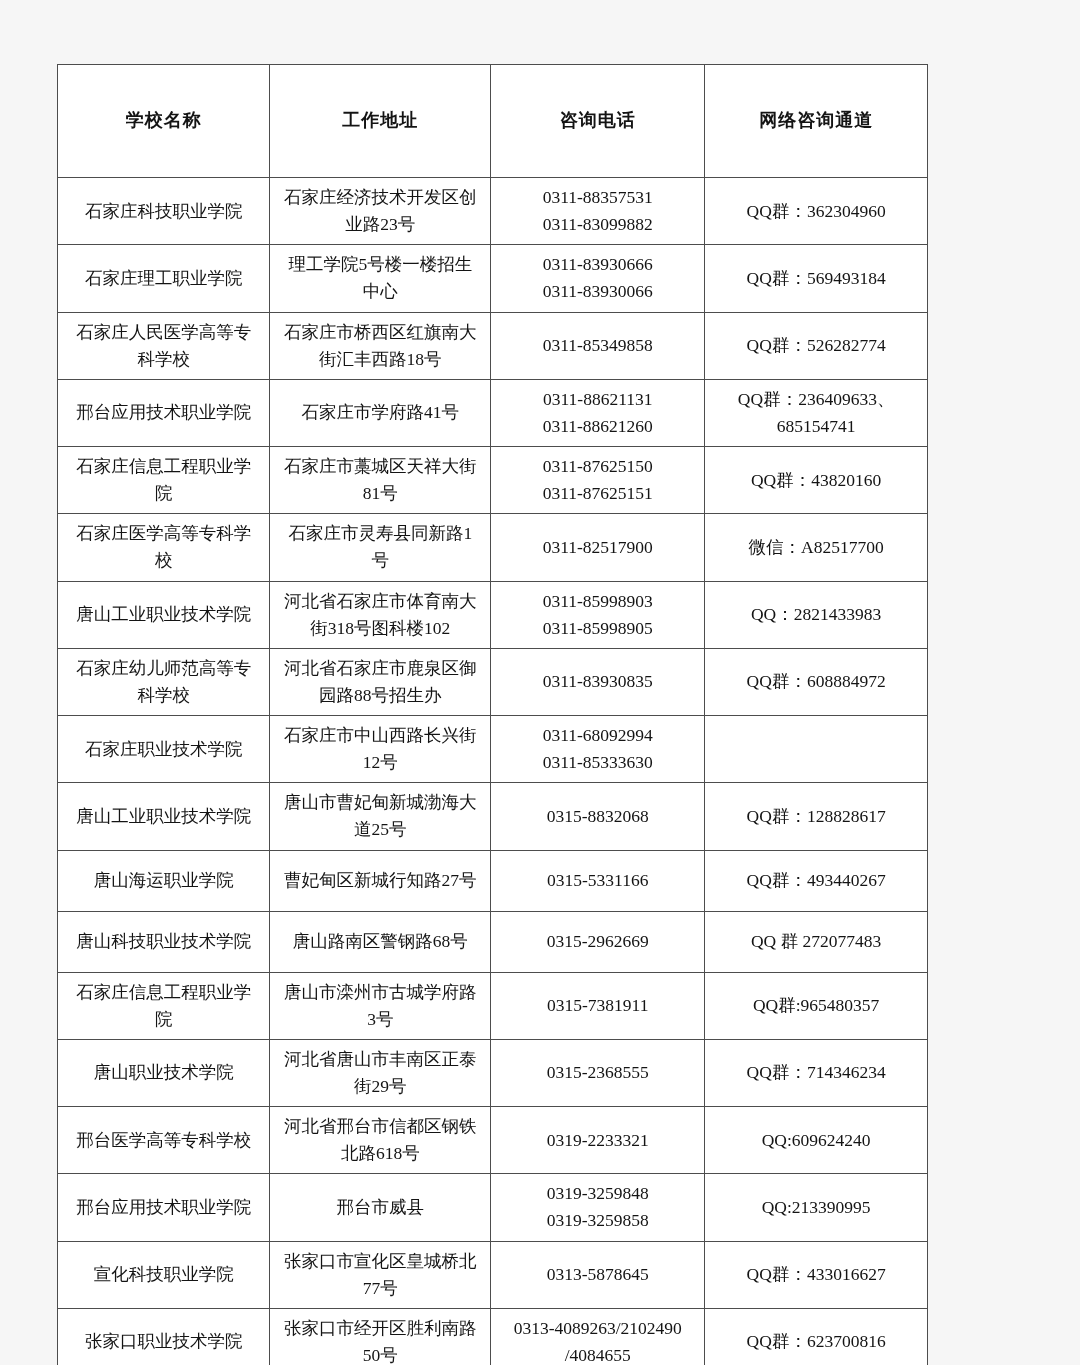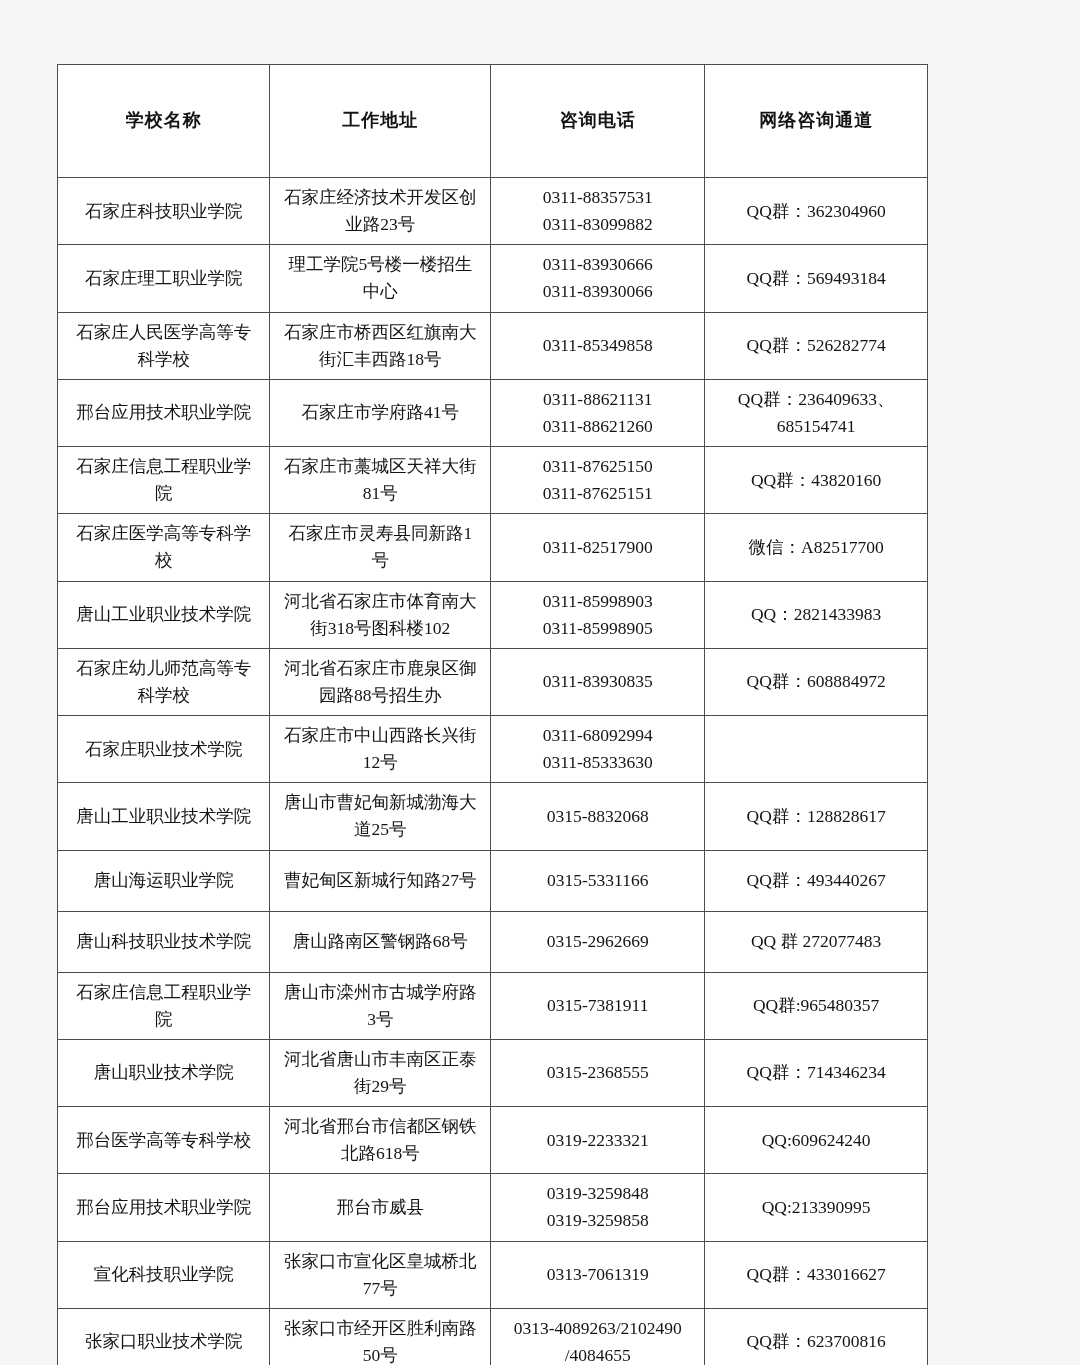--- a/index.html
+++ b/index.html
@@ -200,21 +200,21 @@
           <td>
             <div>0319-3259848</div>
             <div>0319-3259858</div>
           </td>
           <td>QQ:213390995</td>
         </tr>
         <tr>
           <td>宣化科技职业学院</td>
           <td>张家口市宣化区皇城桥北77号</td>
           <td>
-            <div>0313-7061319</div>
+            <div>0313-5878645</div>
           </td>
           <td>QQ群：433016627</td>
         </tr>
         <tr>
           <td>张家口职业技术学院</td>
           <td>张家口市经开区胜利南路50号</td>
           <td>
             <div>0313-4089263/2102490</div>
             <div>/4084655</div>
           </td>

